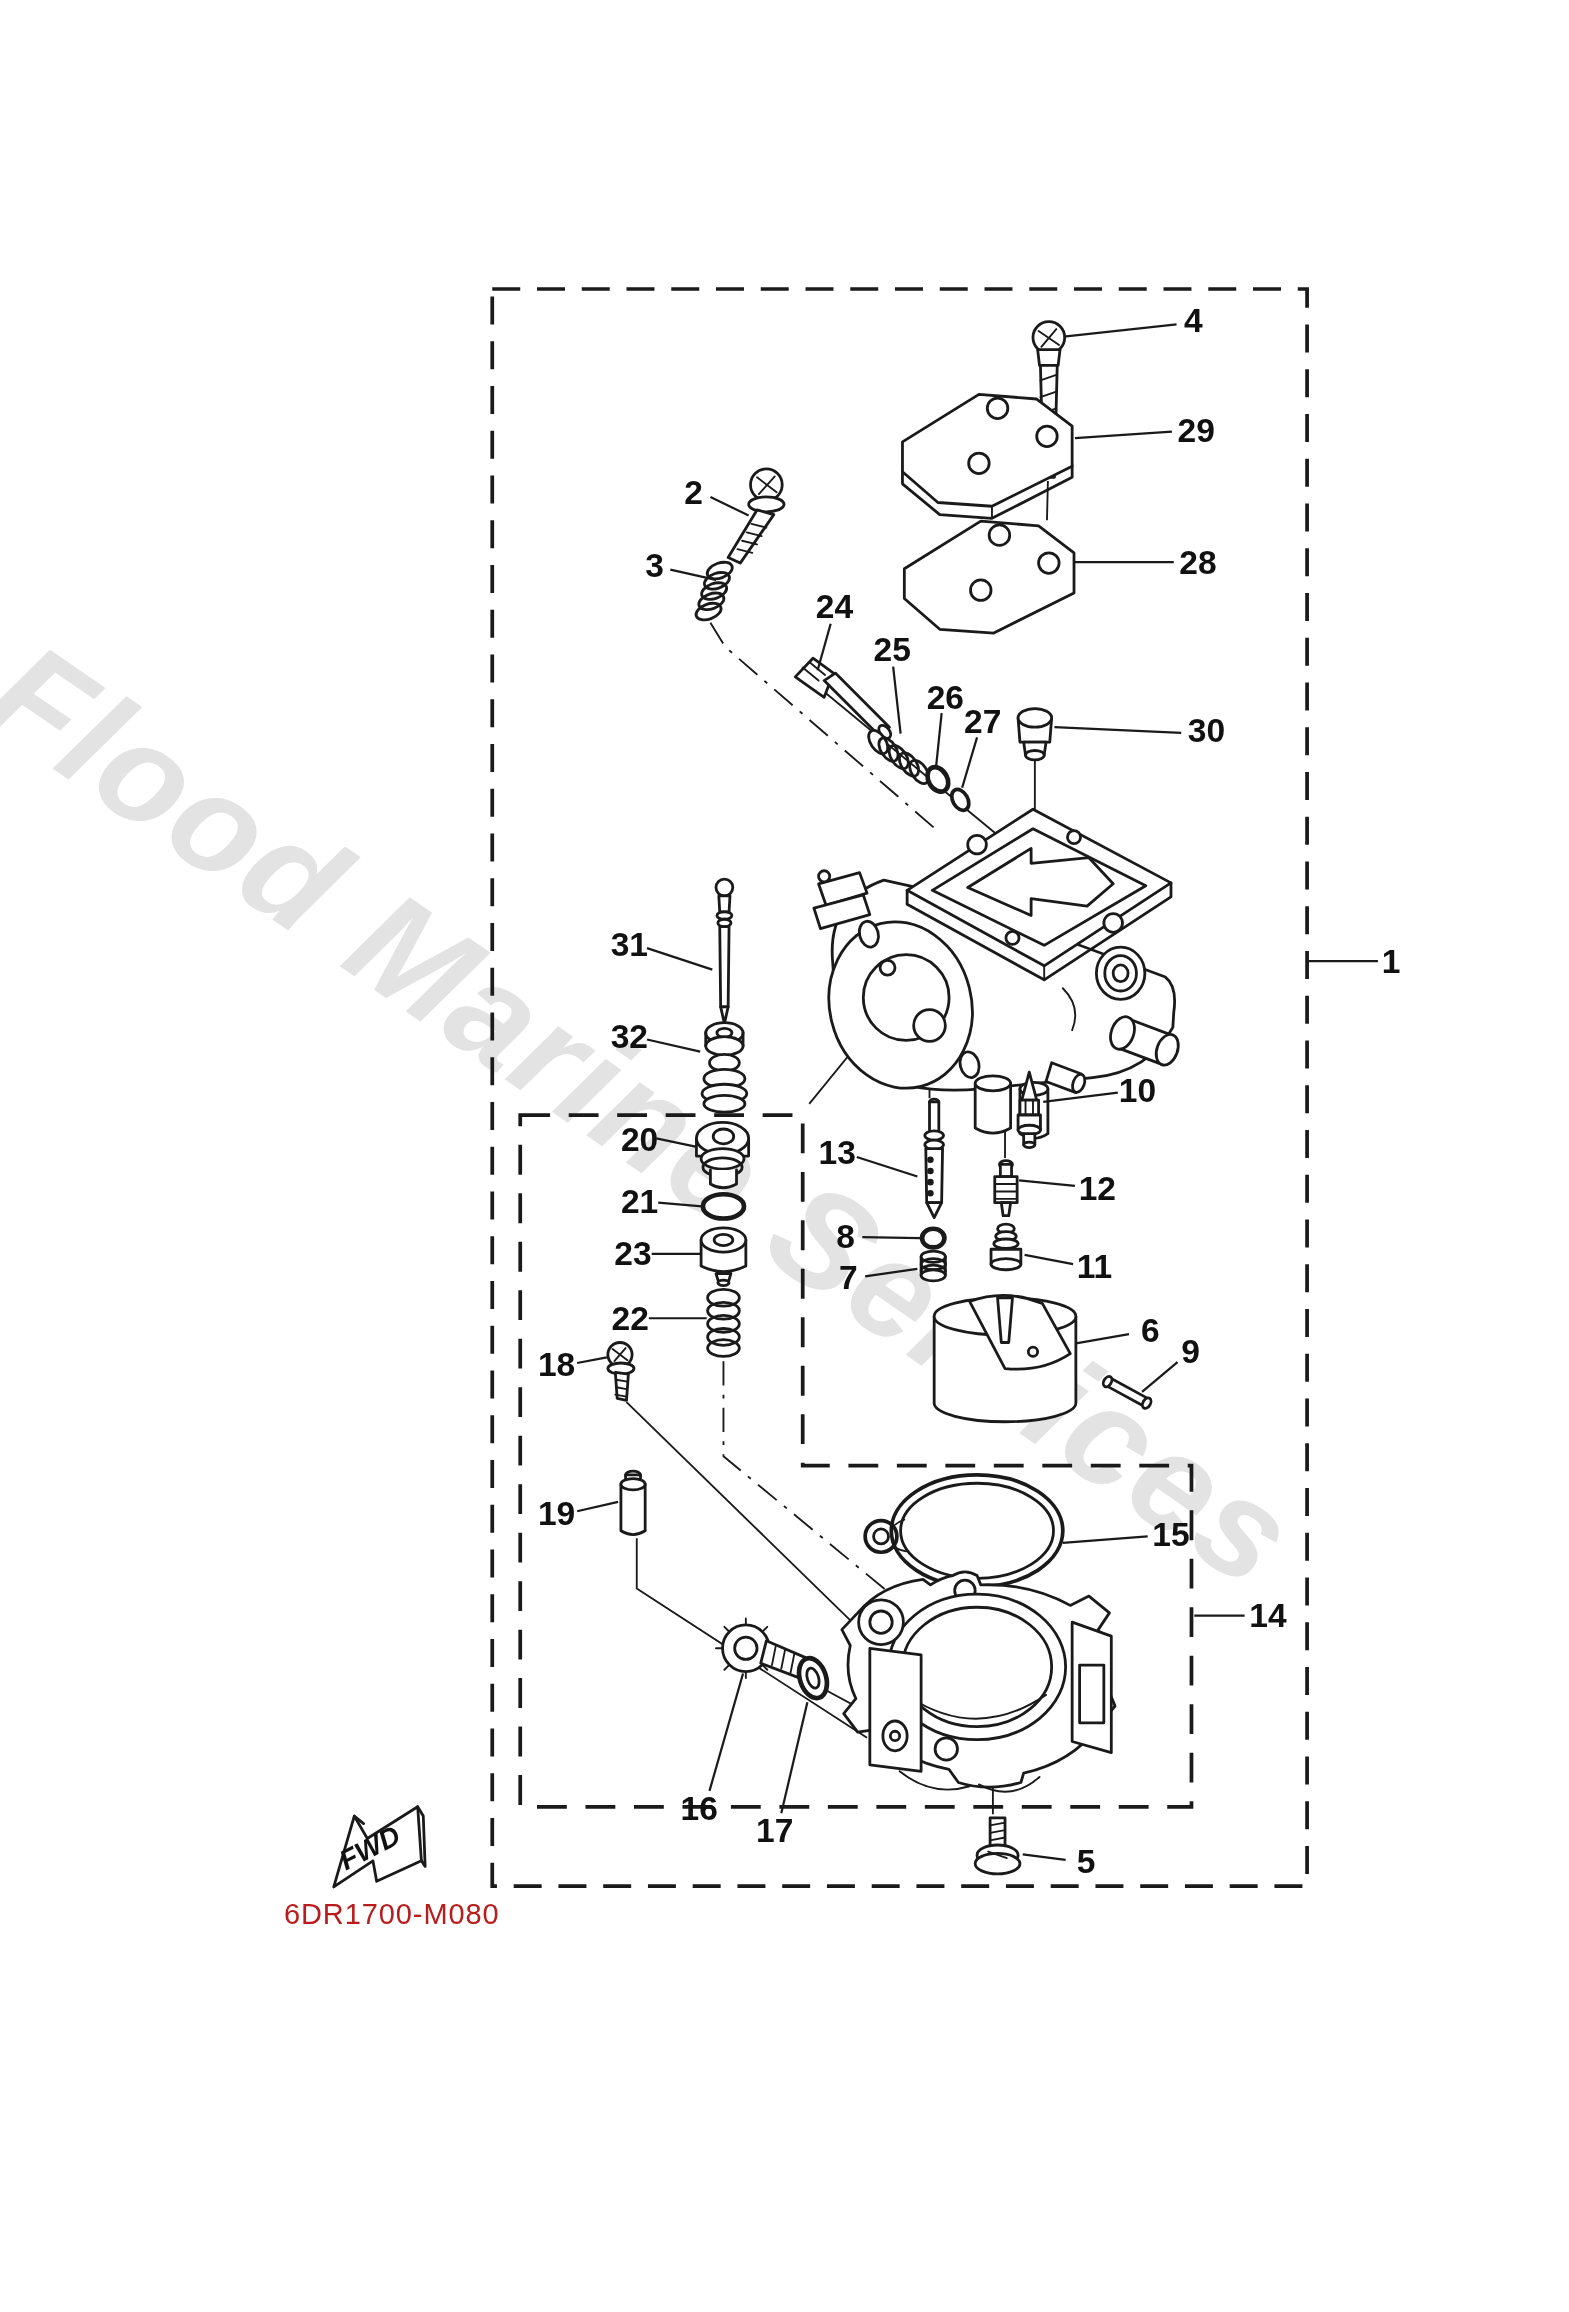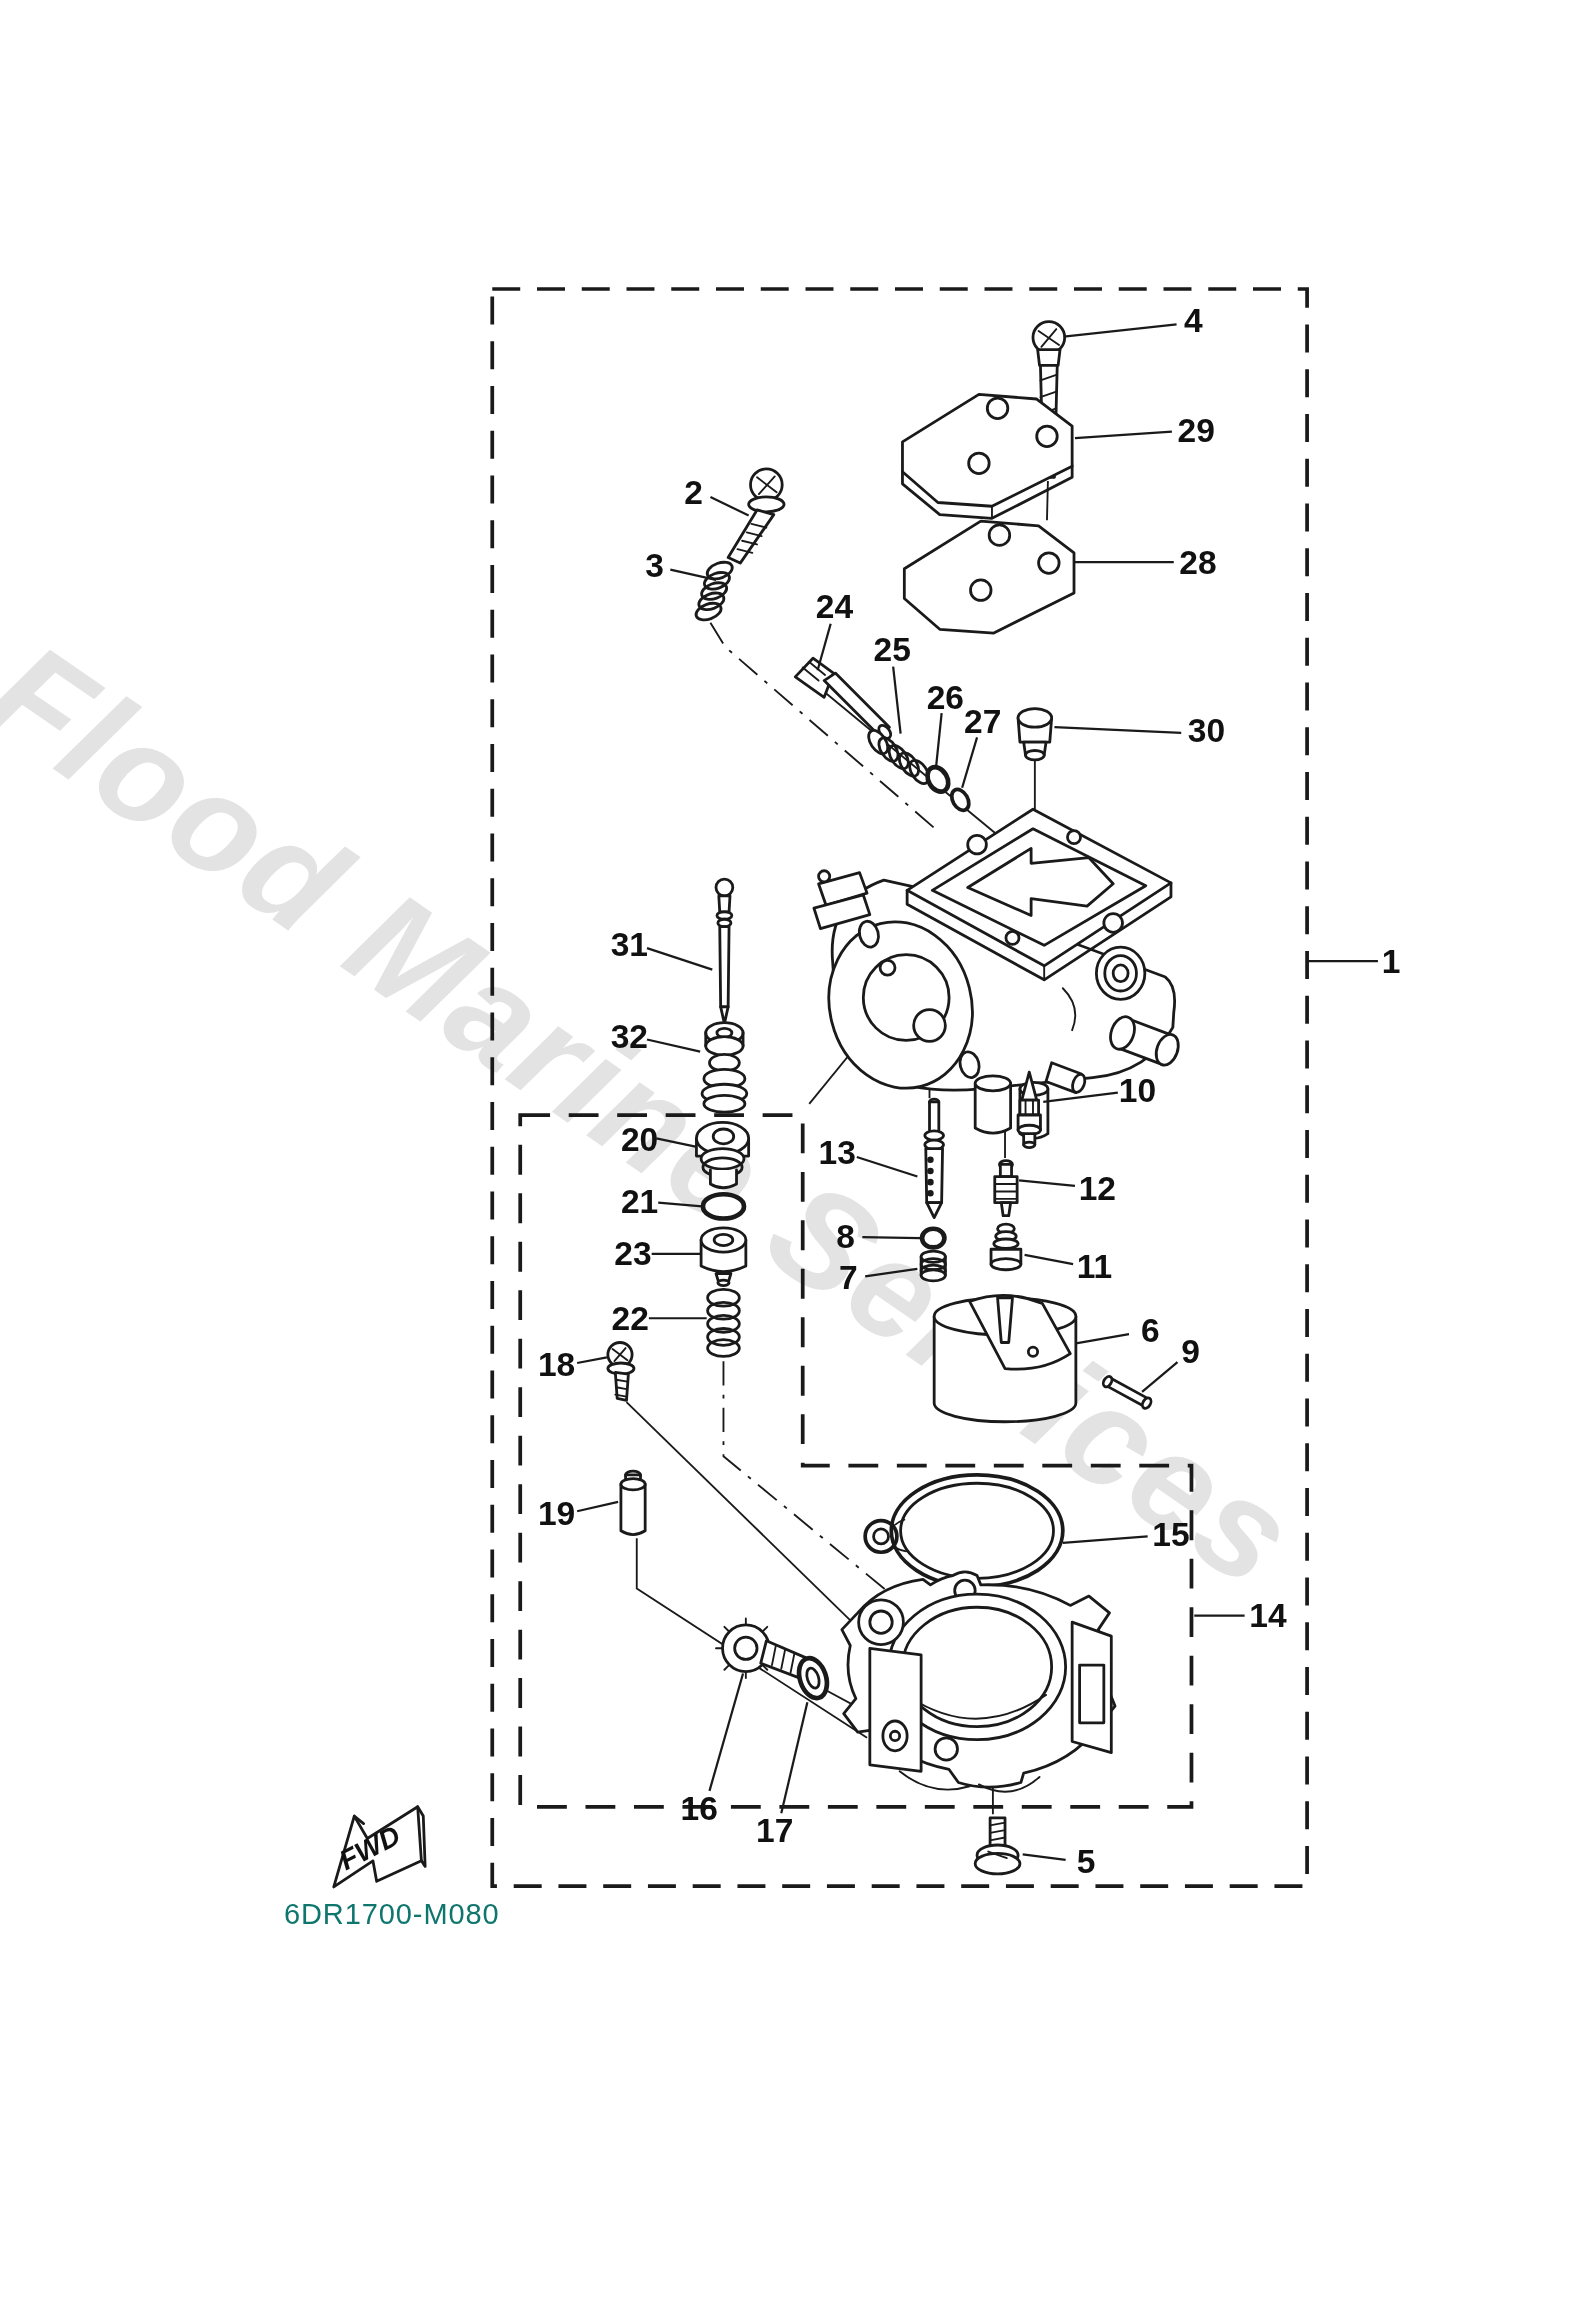--- a/index.html
+++ b/index.html
@@ -26,21 +26,21 @@
     user-select:none;
   }
   svg.diagram{
     position:absolute;left:0;top:0;z-index:2;
   }
   .part-code{
     position:absolute;
     left:284px;top:1898px;
     font-size:29px;
     letter-spacing:0.9px;
-    color:#0f766e;
+    color:#b91c1c;
     z-index:3;
   }
   
   svg .art path, svg .art ellipse, svg .art circle, svg .art line, svg .art polyline, svg .art polygon, svg .art rect{
     stroke:#1a1a1a; stroke-width:3; fill:#ffffff; stroke-linejoin:round; stroke-linecap:round;
   }
   svg .art .thin{stroke-width:2; fill:none;}
   svg .art .nofill{fill:none;}
   svg text.callout{
     font-family:"Liberation Sans",sans-serif;

